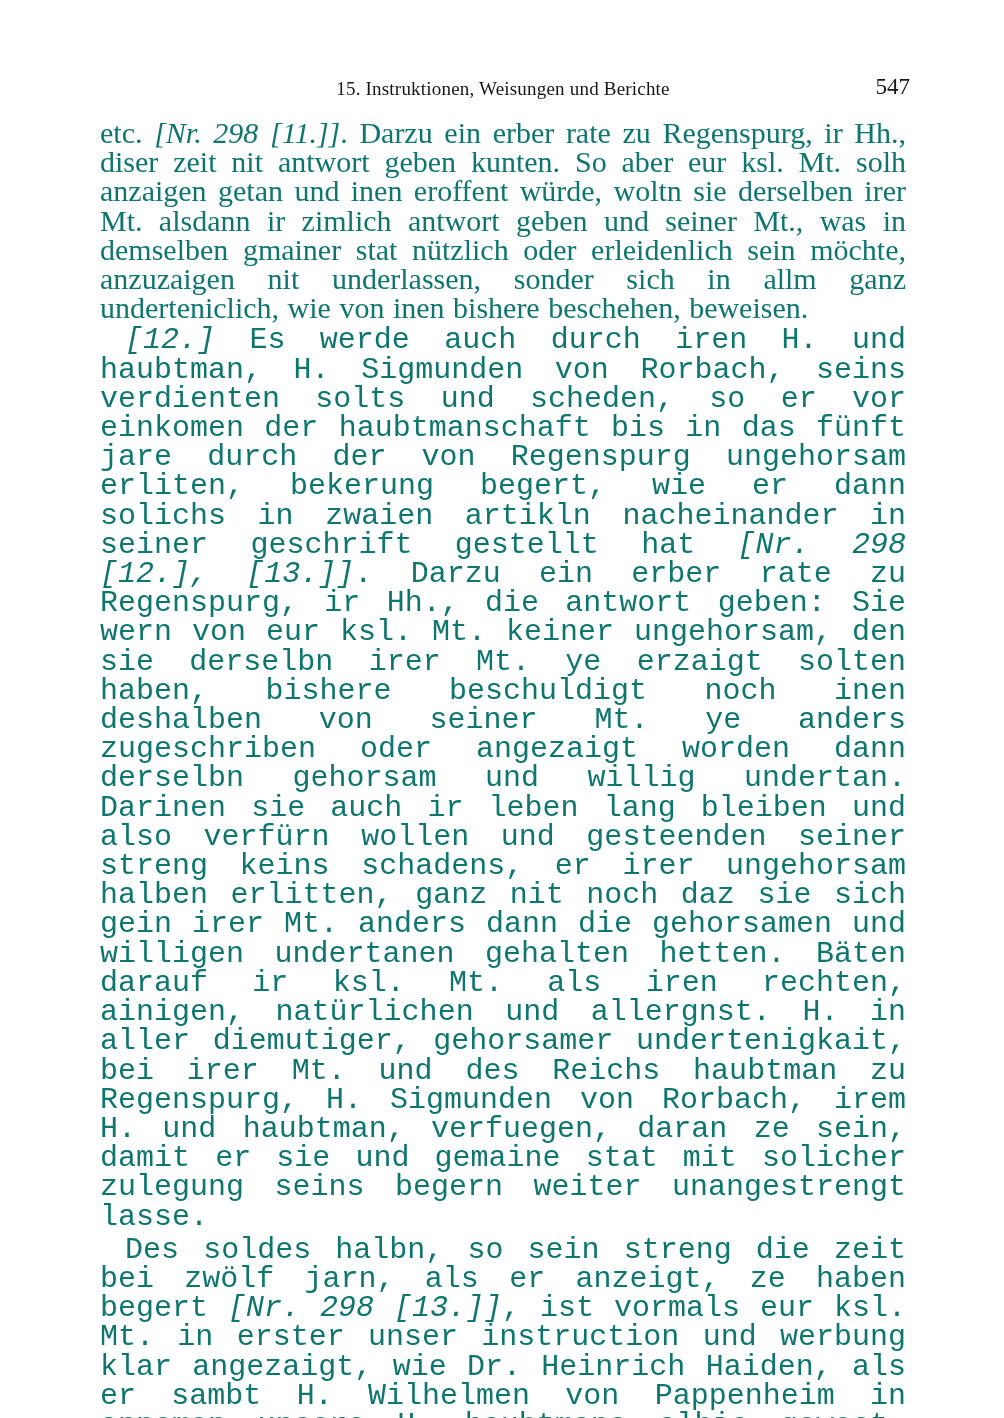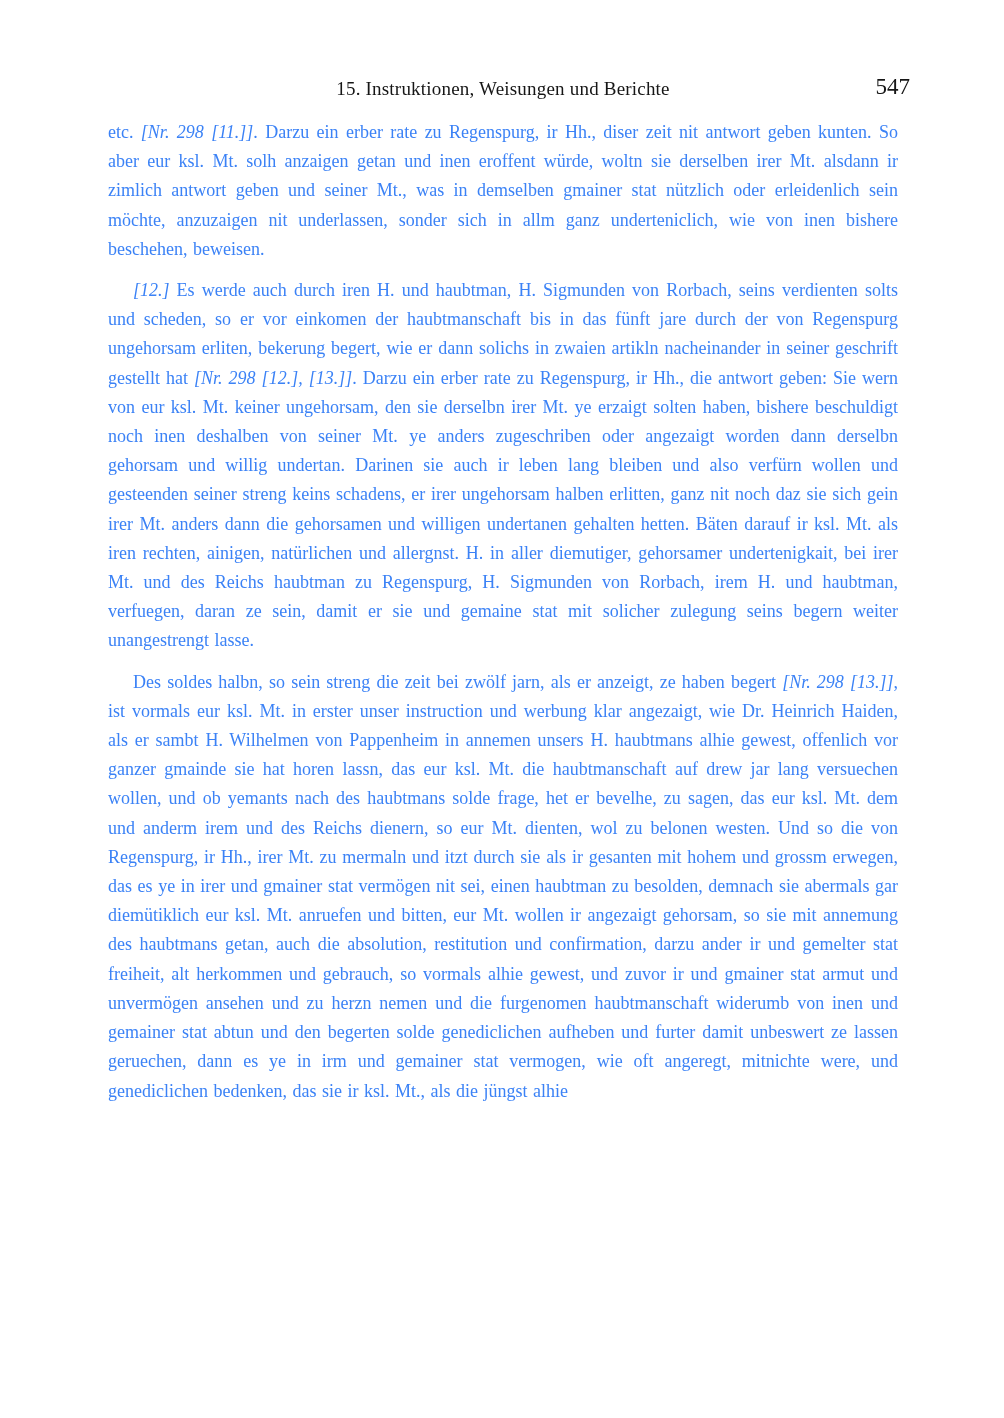--- a/index.html
+++ b/index.html
@@ -36,29 +36,30 @@
     padding-top: 4px;
   }
   .running-head .rh-pagenum {
     position: absolute;
     right: 0;
     top: 0;
     font-size: 23px;
     color: #161616;
   }
   .bodytext p {
-    margin: 12px;
-    font-size: 18px;
+    margin: 4px;
+    font-size: 30px;
     line-height: 29.2px;
     text-align: justify;
-    color: #3b82f6;
+    color: #0f766e;
     word-spacing: 1px;
   }
   .bodytext p.indent {
     text-indent: 25px;
+    font-family: Liberation Mono, monospace;
   }
   .it {
     font-style: italic;
   }
 </style>
 </head>
 <body>
 
 <div class="page">
   <div class="content">

